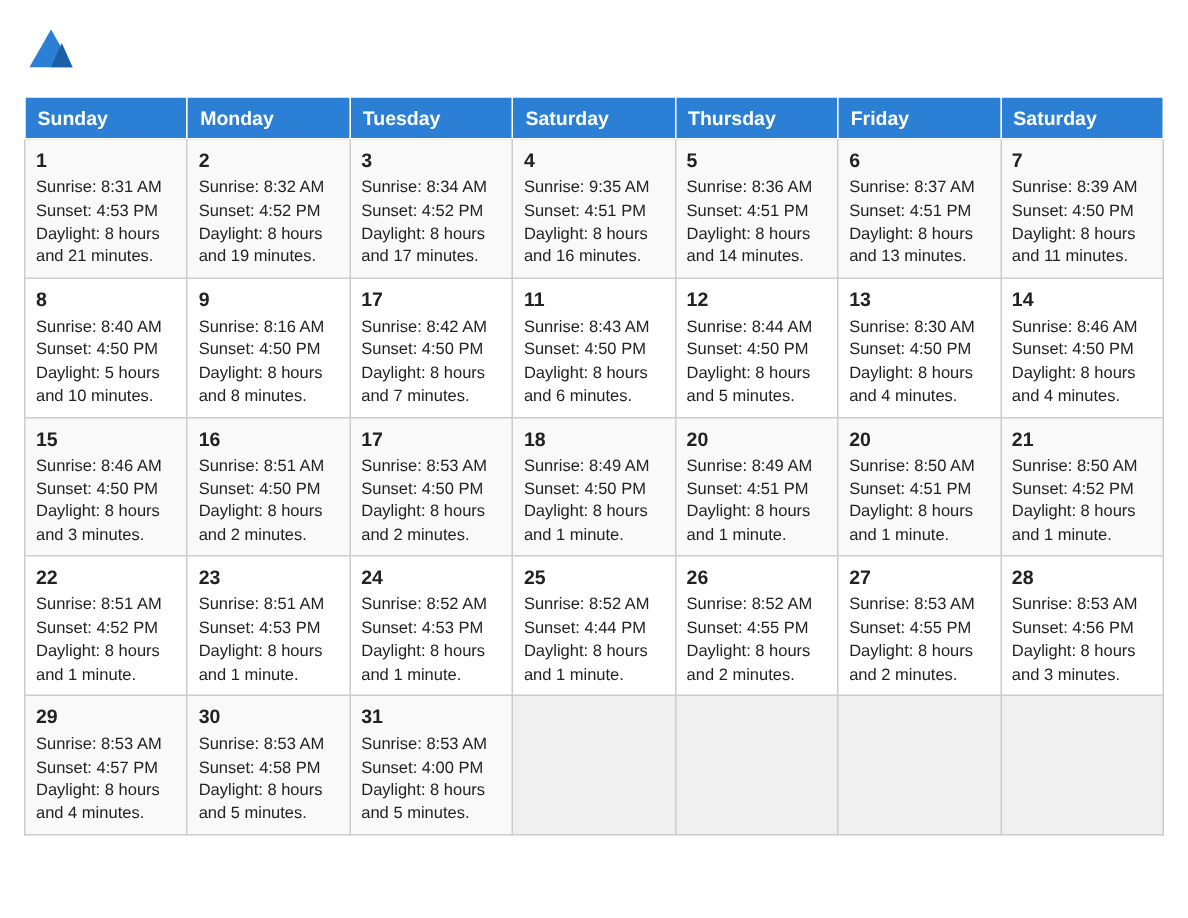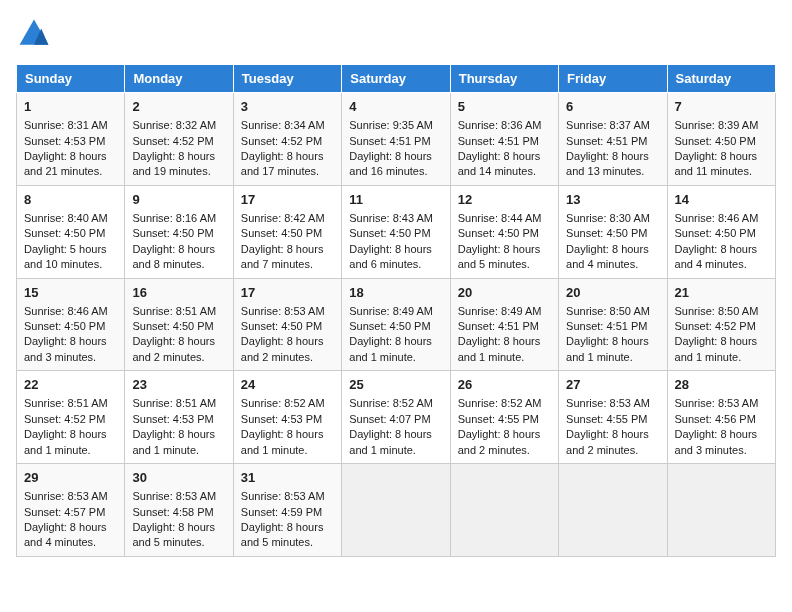--- a/index.html
+++ b/index.html
@@ -256,21 +256,21 @@
         </td>
         <td>
           <span class="day-num">24</span>
           <div>Sunrise: 8:52 AM</div>
           <div>Sunset: 4:53 PM</div>
           <div>Daylight: 8 hours and 1 minute.</div>
         </td>
         <td>
           <span class="day-num">25</span>
           <div>Sunrise: 8:52 AM</div>
-          <div>Sunset: 4:07 PM</div>
+          <div>Sunset: 4:44 PM</div>
           <div>Daylight: 8 hours and 1 minute.</div>
         </td>
         <td>
           <span class="day-num">26</span>
           <div>Sunrise: 8:52 AM</div>
           <div>Sunset: 4:55 PM</div>
           <div>Daylight: 8 hours and 2 minutes.</div>
         </td>
         <td>
           <span class="day-num">27</span>
@@ -294,21 +294,21 @@
         </td>
         <td>
           <span class="day-num">30</span>
           <div>Sunrise: 8:53 AM</div>
           <div>Sunset: 4:58 PM</div>
           <div>Daylight: 8 hours and 5 minutes.</div>
         </td>
         <td>
           <span class="day-num">31</span>
           <div>Sunrise: 8:53 AM</div>
-          <div>Sunset: 4:59 PM</div>
+          <div>Sunset: 4:00 PM</div>
           <div>Daylight: 8 hours and 5 minutes.</div>
         </td>
         <td class="empty"></td>
         <td class="empty"></td>
         <td class="empty"></td>
         <td class="empty"></td>
       </tr>
     </tbody>
 </table>
 

